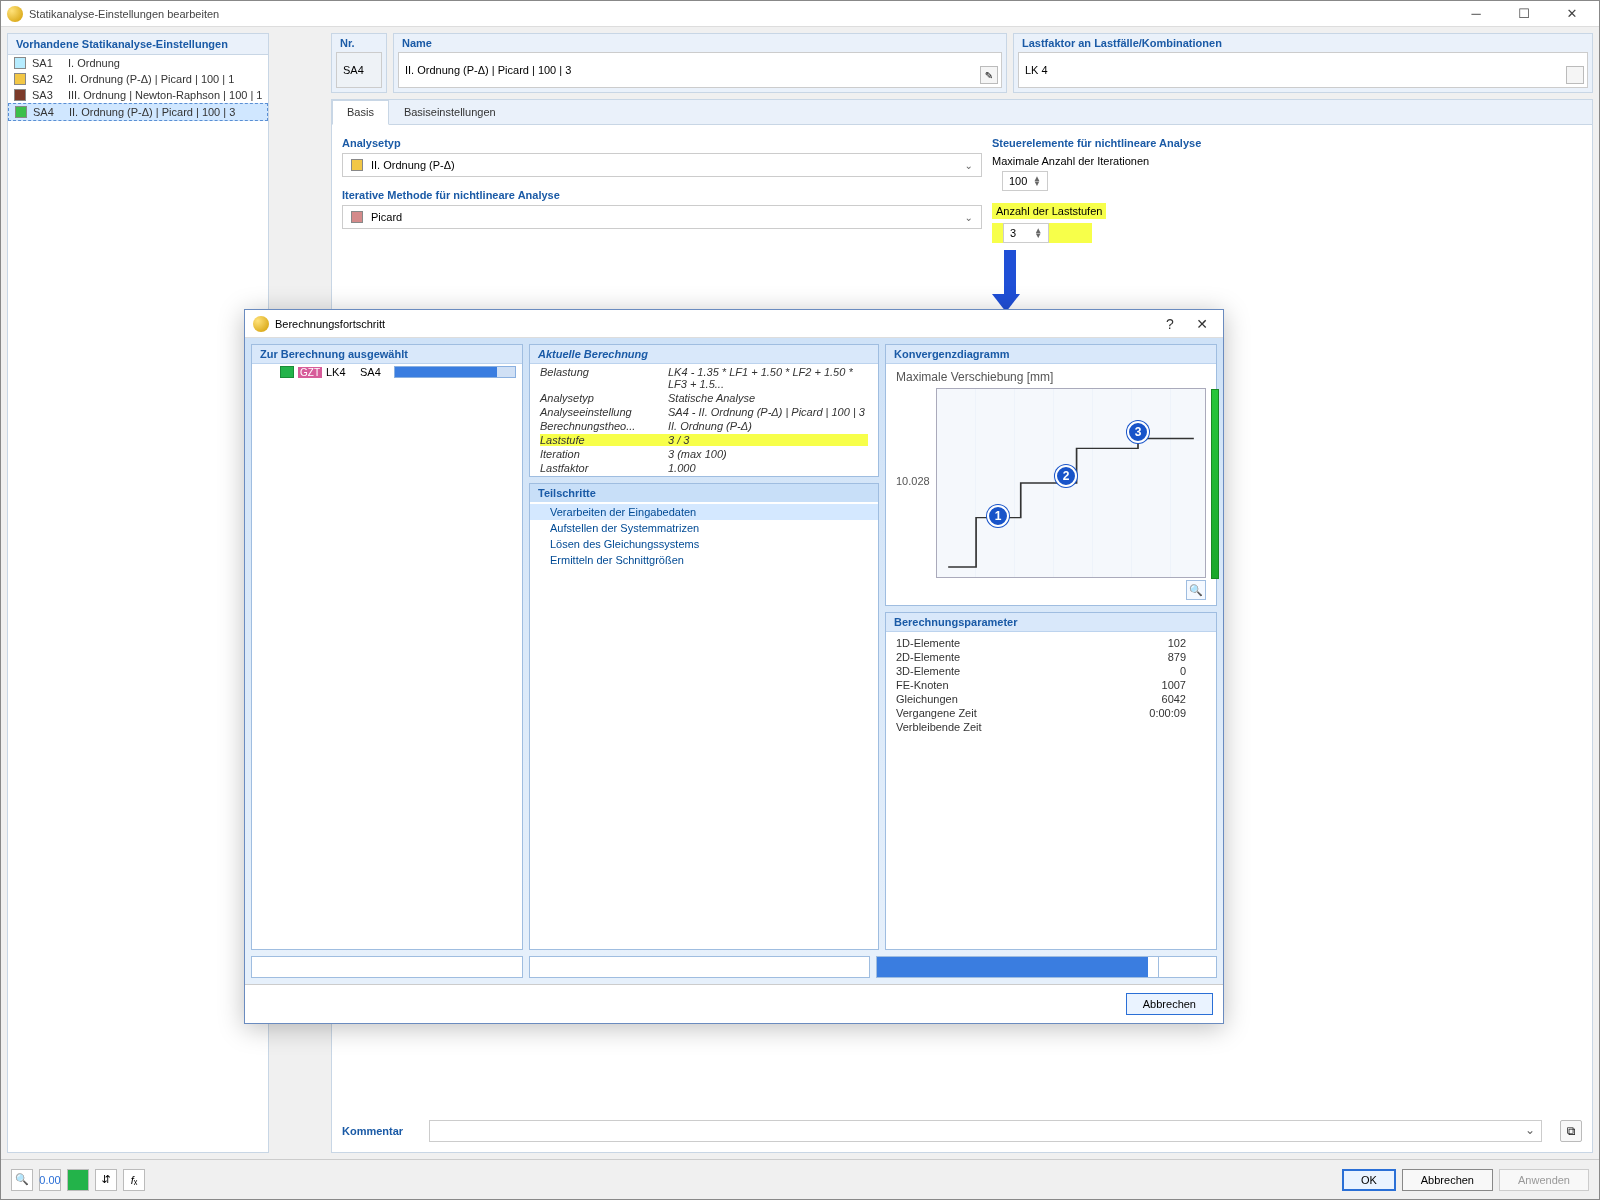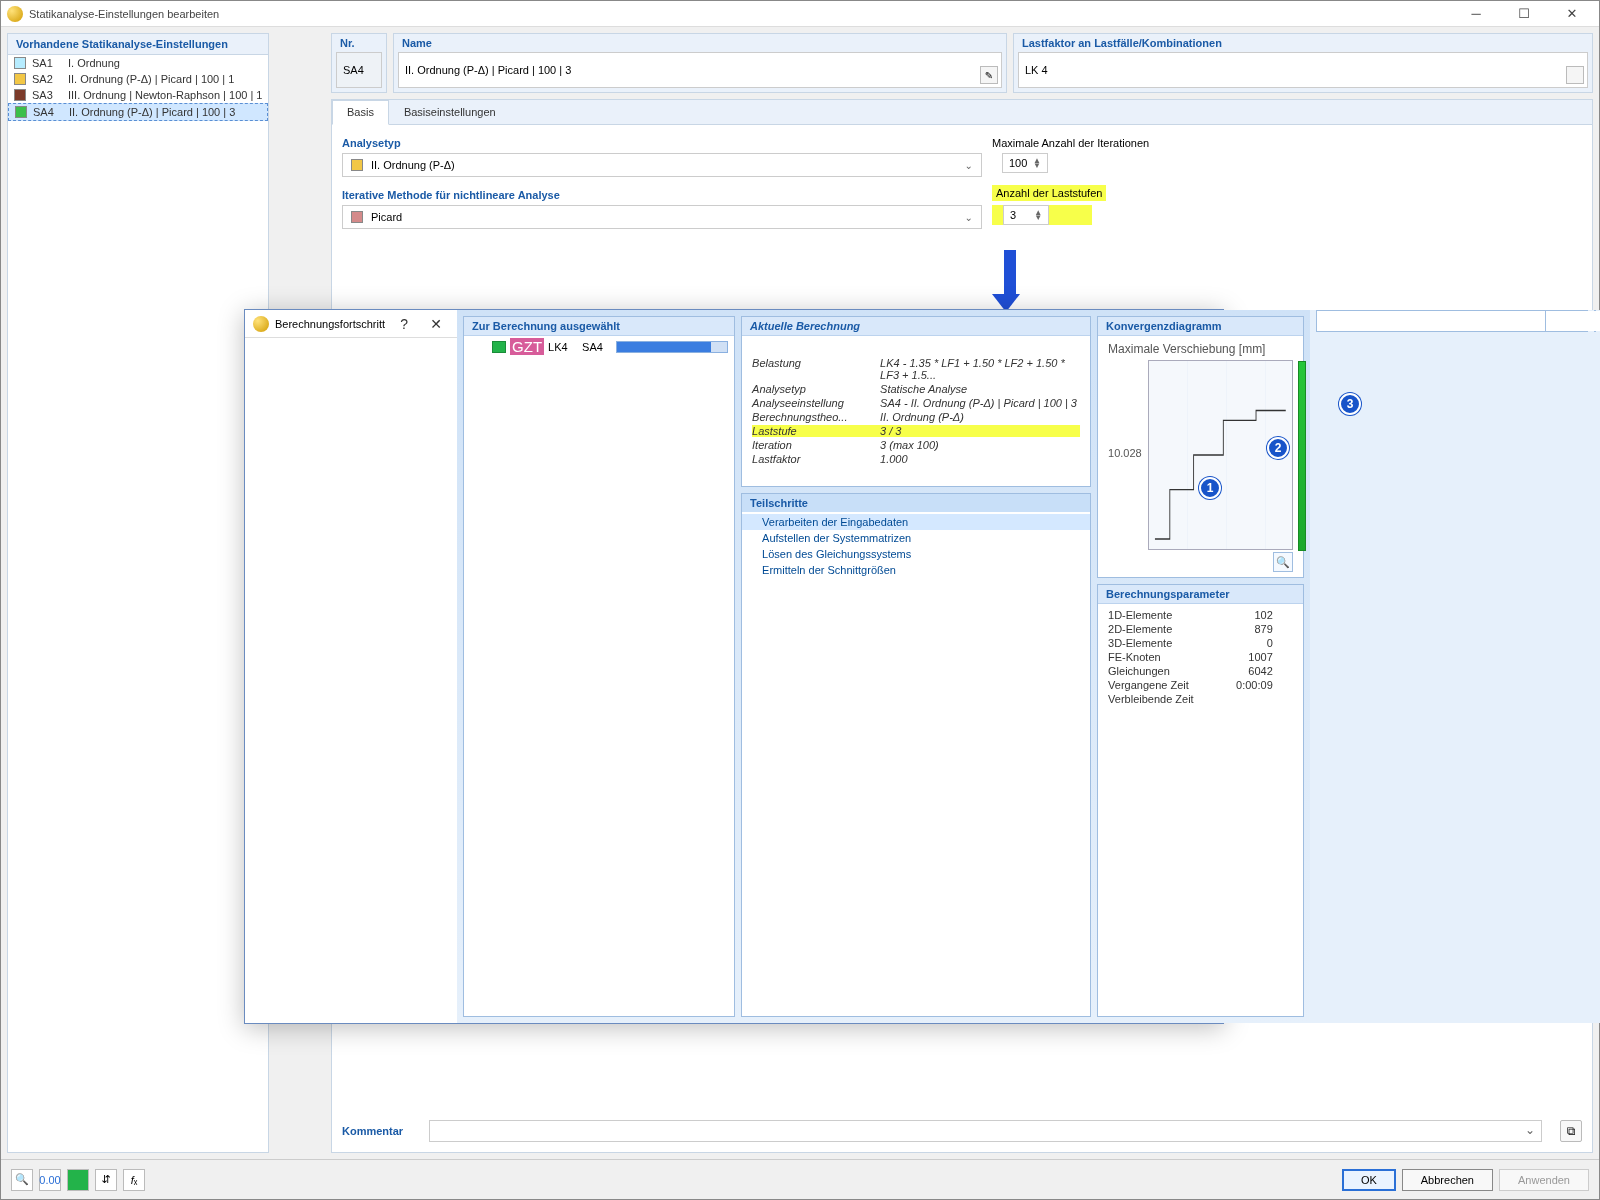--- a/index.html
+++ b/index.html
@@ -65,38 +65,38 @@
 .bottom-bar .btn.disabled { color:#999; border-color:#ccc; }
 .bottom-bar .spacer { flex:1; }
 .bottom-bar .ic { width:22px; height:22px; border:1px solid #bbb; background:#fff; display:flex; align-items:center; justify-content:center; }
 
 
 .arrow-down { position:absolute; left:1000px; top:250px; }
 .arrow-down .shaft { width:12px; height:44px; background:#1f4fd6; margin:0 auto; }
 .arrow-down .head { width:0; height:0; border-left:14px solid transparent; border-right:14px solid transparent; border-top:18px solid #1f4fd6; margin-left:-8px;}
 
 
-.modal { position:absolute; left:244px; top:309px; width:980px; height:715px; background:#fff; border:1px solid #6a8bbf; box-shadow:0 4px 24px rgba(0,0,0,0.25); display:flex; flex-direction:row; }
+.modal { position:absolute; left:244px; top:309px; width:980px; height:715px; background:#fff; border:1px solid #6a8bbf; box-shadow:0 4px 24px rgba(0,0,0,0.25); display:flex; flex-direction:column; }
 .modal .m-titlebar { height:28px; display:flex; align-items:center; padding:0 8px; gap:6px; background:#fff; border-bottom:1px solid #ddd;}
 .modal .m-titlebar .app-icon { width:16px; height:16px; background:radial-gradient(circle at 30% 30%, #ffe27a, #d19b00); border-radius:50%; }
 .modal .m-titlebar .t { flex:1; }
 .modal .m-titlebar .mbt { width:26px; text-align:center; font-size:14px; color:#333;}
 .modal .bg-art { height:90px; background:linear-gradient(180deg,#5f8fc9 0%, #cfe2f7 100%); position:relative; overflow:hidden; color:#a6c5e6; font-size:42px; font-weight:700; letter-spacing:2px; padding:6px 12px; font-family:Arial; }
 .modal .bg-art .sub { position:absolute; left:370px; top:14px; font-size:34px; color:#bdd6ef;}
 .modal .bg-art .bits { position:absolute; bottom:4px; left:0; right:0; font-family:monospace; font-size:10px; color:#e6f0fb; letter-spacing:1px; white-space:nowrap; overflow:hidden;}
 .modal .m-body { flex:1; display:flex; gap:6px; padding:6px; background:linear-gradient(180deg,#cfe2f7, #e6f0fb); min-height:0; position:relative; }
 .m-panel { background:#fff; border:1px solid #9fbde0; display:flex; flex-direction:column; min-height:0;}
 .m-panel .ph { background:#d9e8fa; color:#1a5aa6; padding:3px 8px; font-weight:600; border-bottom:1px solid #bcd3ee;}
 .m-left { width:272px; }
 .m-mid { width:350px;font-style:italic; }
 .m-right-stack { display:flex; flex-direction:column; gap:6px; flex:1; min-height:0;}
 .tree-row { display:flex; align-items:center; gap:4px; padding:2px 6px; }
 .tree-row .bar { height:12px; flex:1; background:linear-gradient(90deg,#3a7de0 85%, #d0e0f5 85%); border:1px solid #8ab0e0;}
 .greenbox { width:14px; height:12px; background:#23b34a; border:1px solid #1a8c38;}
-.tag { background:#d75c9a; color:#fff; font-size:15px; padding:0 2px;}
+.tag { background:#d75c9a; color:#fff; font-size:10px; padding:0 2px;}
 
 .kv { display:flex; padding:1px 10px; }
 .kv .k { width:128px; color:#333;}
 .kv .v { flex:1; color:#333;}
 .kv.hl .k, .kv.hl .v { background:#f7ff4a;}
 .sub-steps { background:#fff;}
 .sub-steps .ph2 { background:#c8dff8; padding:3px 8px; color:#1a5aa6; font-weight:600;}
 .step { padding:2px 20px; color:#004a94;}
 .step.active { background:#d4e8ff;}
 
@@ -209,20 +209,21 @@
             <div>
               <div class="group-label">Iterative Methode für nichtlineare Analyse</div>
               <div class="select-box">
                 <span class="swatch" style="background:#d48a8a;"></span>
                 <span>Picard</span>
                 <span class="chev">⌄</span>
               </div>
             </div>
           </div>
           <div class="right-col">
+            <div class="group-label">Steuerelemente für nichtlineare Analyse</div>
             <div class="param-row">
               <span>Maximale Anzahl der Iterationen</span>
             </div>
             <div class="param-row" style="padding-left:10px;">
               <div class="spin">
                 <span>100</span>
                 <span class="arrows">▲<br>▼</span>
               </div>
             </div>
             <div class="param-row" style="margin-top:8px;">
@@ -284,21 +285,21 @@
         <span class="tag">GZT</span>
         <span style="width:30px;">LK4</span>
         <span style="width:30px;">SA4</span>
         <div class="bar"></div>
       </div>
     </div>
 
     <div style="display:flex; flex-direction:column; gap:6px; width:350px;">
       <div class="m-panel m-mid" style="flex:0 0 auto;">
         <div class="ph">Aktuelle Berechnung</div>
-        <div id="kv-rows" style="padding:20px 0;border-radius:25px;">
+        <div id="kv-rows" style="padding:1px 0;border-radius:25px;">
             <div class="kv">
               <div class="k">Belastung</div>
               <div class="v">LK4 - 1.35 * LF1 + 1.50 * LF2 + 1.50 * LF3 + 1.5...</div>
             </div>
             <div class="kv">
               <div class="k">Analysetyp</div>
               <div class="v">Statische Analyse</div>
             </div>
             <div class="kv">
               <div class="k">Analyseeinstellung</div>

